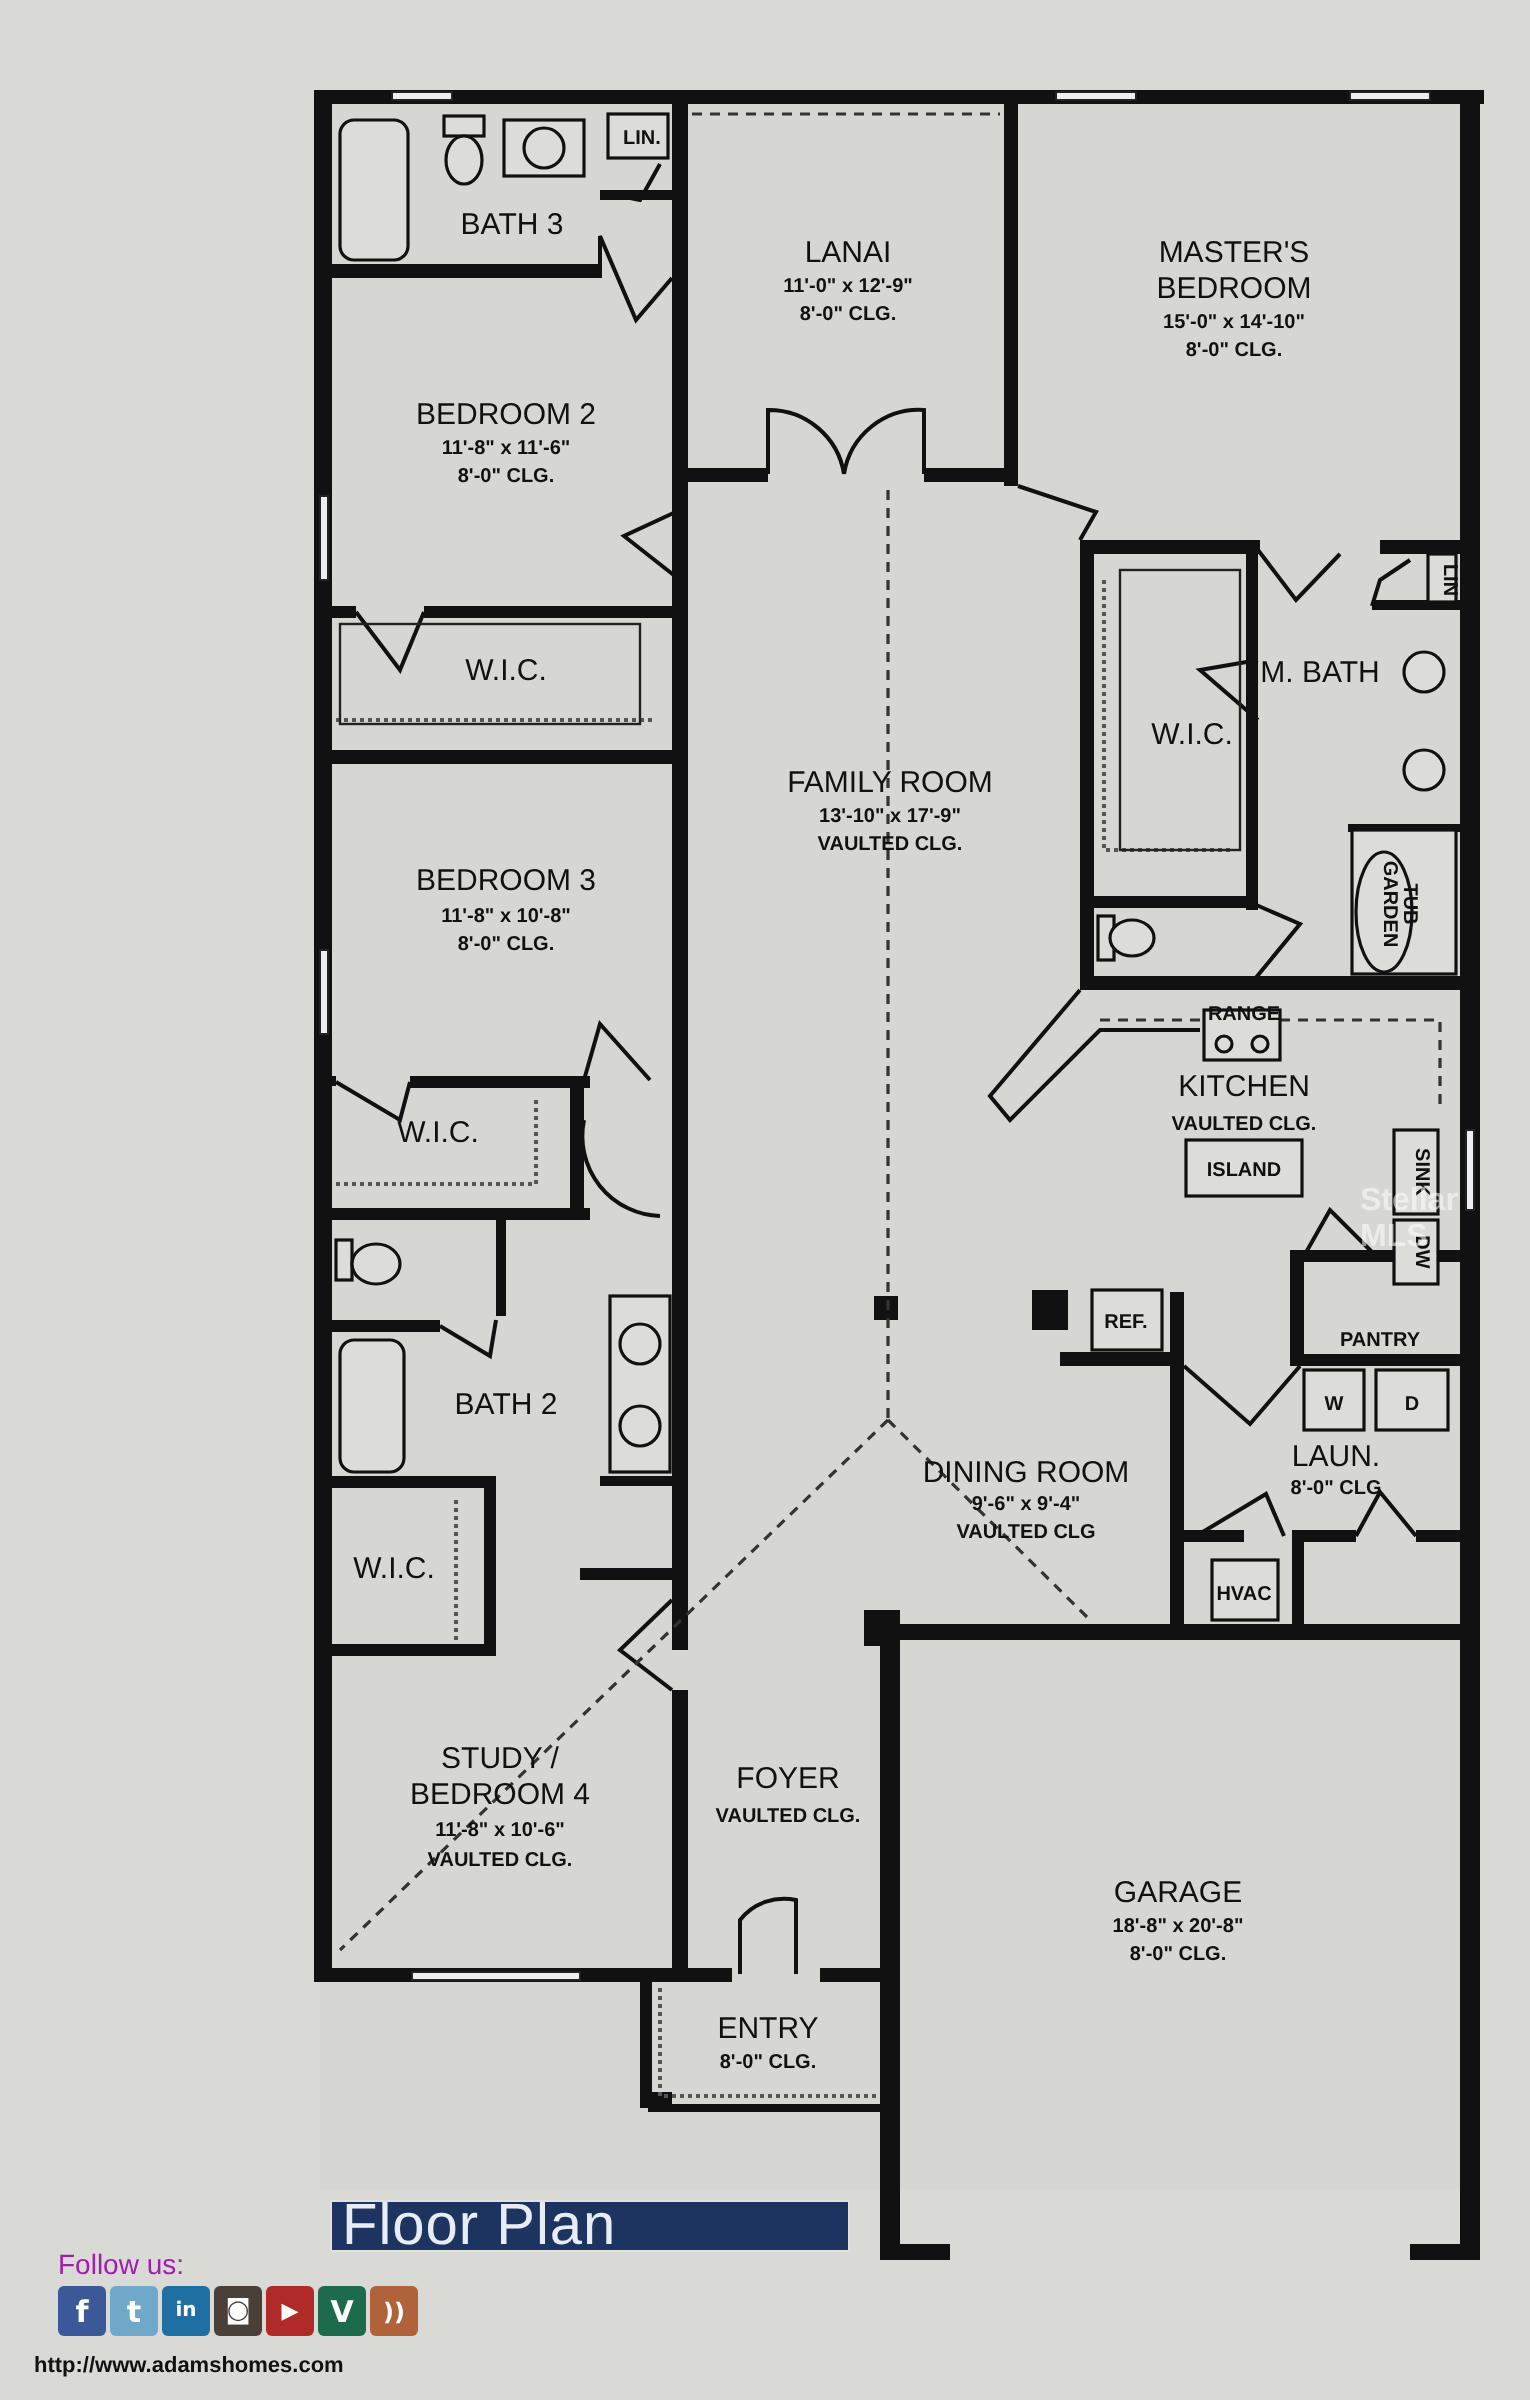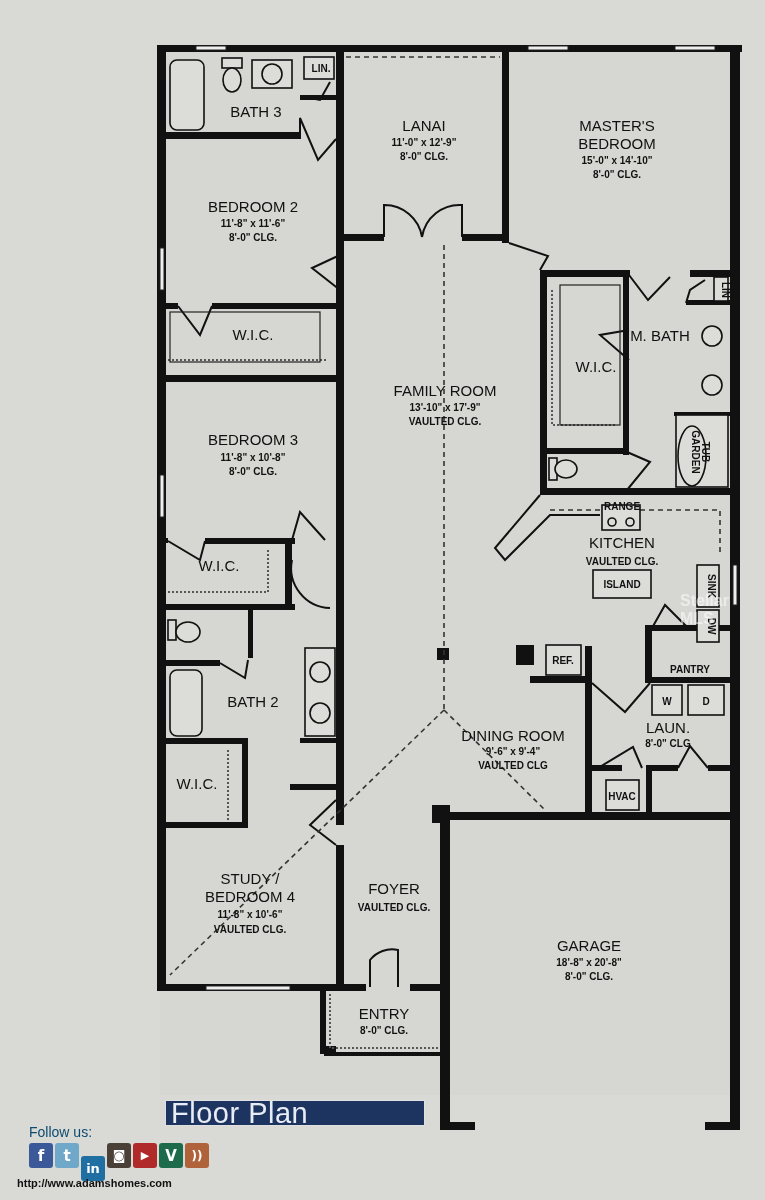--- a/index.html
+++ b/index.html
@@ -22,21 +22,21 @@
     .room-dim { font-family: "Liberation Sans", sans-serif; font-size: 10px; fill: #111; text-anchor: middle; font-weight: bold; }
     .small-label { font-family: "Liberation Sans", sans-serif; font-size: 10px; fill: #111; text-anchor: middle; font-weight: bold; }
 
     .title-bar {
       position: absolute; left: 165px; top: 1100px; width: 260px; height: 26px;
       background: #1d3460; border: 1px solid #e0e0e0; box-sizing: border-box;
       color: #e8ecf4; font-size: 29px; line-height: 24px; padding-left: 5px;
       font-family: "Liberation Sans", sans-serif; letter-spacing: 0.5px;
     }
     .follow {
-      position: absolute; left: 29px; top: 1124px; font-size: 14px; color: #0c4a6e;
+      position: absolute; left: 29px; top: 1124px; font-size: 14px; color: #a21caf;
       font-family: "Liberation Sans", sans-serif;
       text-align: center;
     }
     .social { position: absolute; left: 29px; top: 1143px; display: flex; gap: 2px; }
     .social-icon {
       width: 24px; height: 25px; border-radius: 3px; color: #fff;
       font-family: "DejaVu Sans", sans-serif; font-weight: bold; font-size: 15px;
       display: flex; align-items: center; justify-content: center; box-sizing: border-box;
     }
     .url {
@@ -329,20 +329,20 @@
 
 <div class="watermark">Stellar MLS</div>
 
 <div class="title-bar">Floor Plan</div>
 
 <div class="follow">Follow us:</div>
 
 <div class="social">
   <div class="social-icon" style="background:#3b5998;">f</div>
   <div class="social-icon" style="background:#6fa8c8;">t</div>
-  <div class="social-icon" style="background:#1f6fa3;font-size:13px;margin-top:13px;">in</div>
+  <div class="social-icon" style="background:#1f6fa3;font-size:10px;">in</div>
   <div class="social-icon" style="background:#4a4038;font-size:13px;">◙</div>
   <div class="social-icon" style="background:#b02a2a;font-size:11px;">▶</div>
   <div class="social-icon" style="background:#1e6b4c;">V</div>
   <div class="social-icon" style="background:#b0623a;font-size:12px;">))</div>
 </div>
 
 <div class="url">http://www.adamshomes.com</div>
 
 </body></html>

